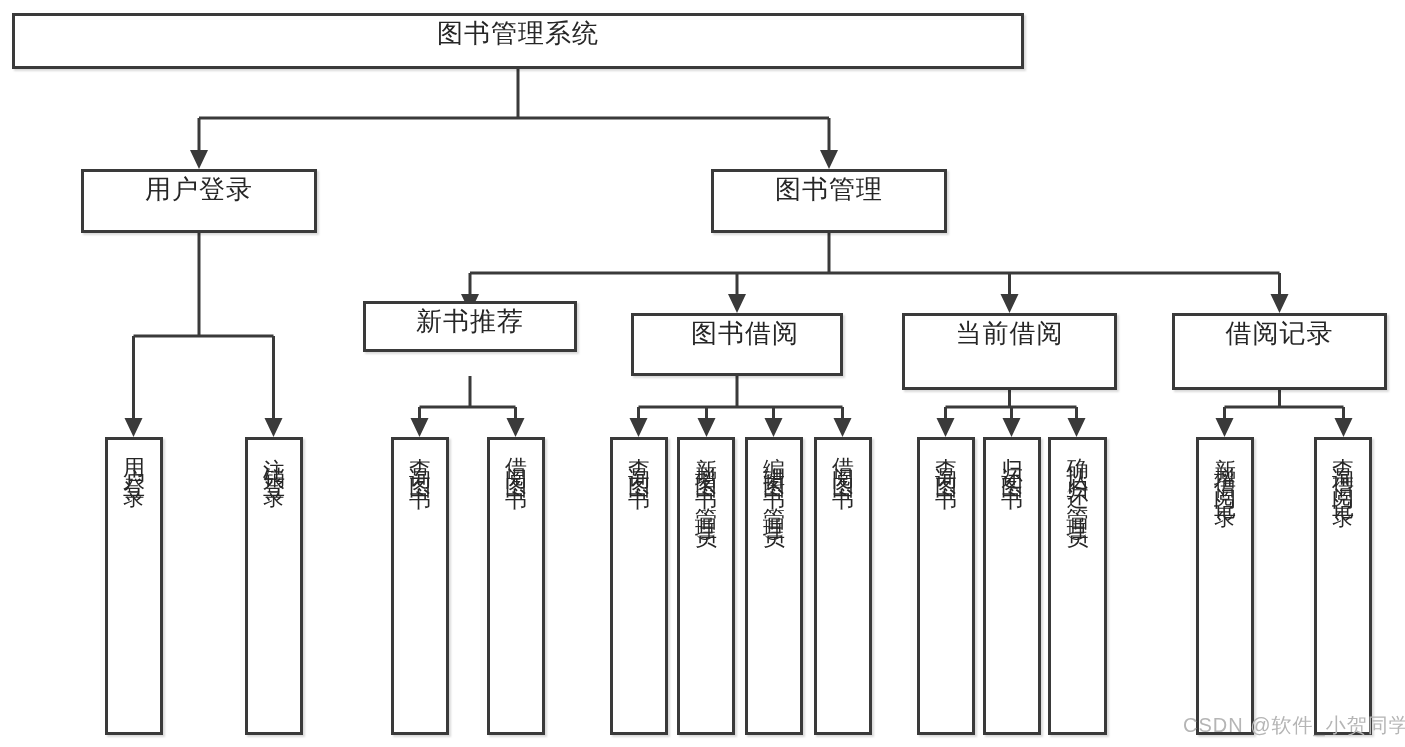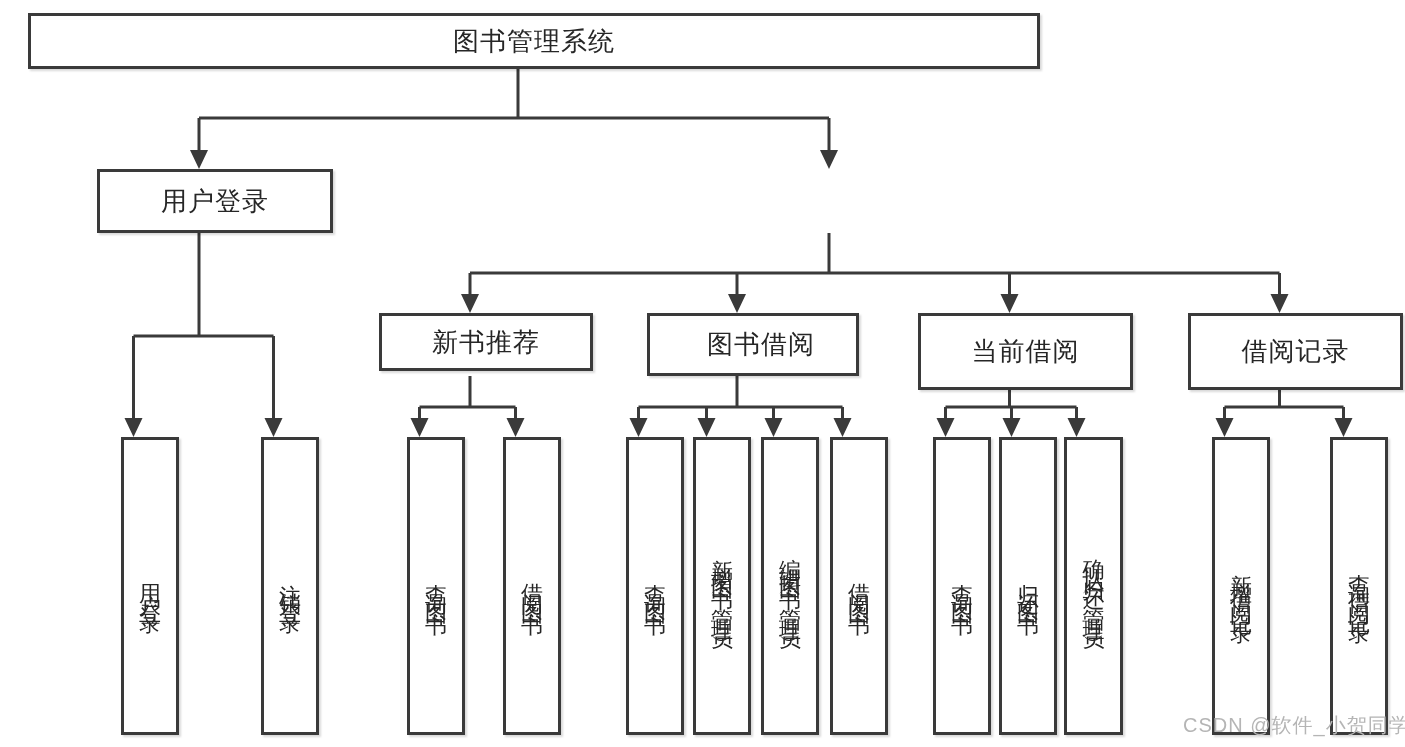--- a/index.html
+++ b/index.html
@@ -20,24 +20,23 @@
   }
   .connectors{
     position:absolute;left:0;top:0;width:1405px;height:747px;
     pointer-events:none;
   }
   .node{
     position:absolute;
     background:#ffffff;
     border:3px solid var(--border);
     box-shadow:2px 2px 2px rgba(0,0,0,0.15);
-    display:flex;align-items:center;justify-content:center;
+    display:flex;align-items:flex-start;justify-content:center;
     text-align:center;
     color:var(--text);
-    margin-left:16px;
   }
   .node-h{
     font-size:26px;
     letter-spacing:1px;
     white-space:nowrap;
   }
   .node-v{
     font-size:22px;
   }
   .node-v .vlabel{
@@ -88,22 +87,25 @@
       M1215.5 418 h18 l-9 19 z  M1334.5 418 h18 l-9 19 z"></path>
   </svg>
 
   <div class="node node-h" style="left:12px;top:13px;width:1012px;height:56px;">
     <span>图书管理系统</span>
   </div>
 
   <div class="node node-h" style="left:81px;top:169px;width:236px;height:64px;">
     <span>用户登录</span>
   </div>
+  <div class="node node-h" style="left:711px;top:169px;width:236px;height:64px;">
+    <span>图书管理</span>
+  </div>
 
-  <div class="node node-h" style="left:363px;top:313px;width:214px;height:58px;">
+  <div class="node node-h" style="left:363px;top:301px;width:214px;height:51px;">
     <span>新书推荐</span>
   </div>
   <div class="node node-h" style="left:631px;top:313px;width:212px;height:63px;padding-left:16px;">
     <span>图书借阅</span>
   </div>
   <div class="node node-h" style="left:902px;top:313px;width:215px;height:77px;">
     <span>当前借阅</span>
   </div>
   <div class="node node-h" style="left:1172px;top:313px;width:215px;height:77px;">
     <span>借阅记录</span>

